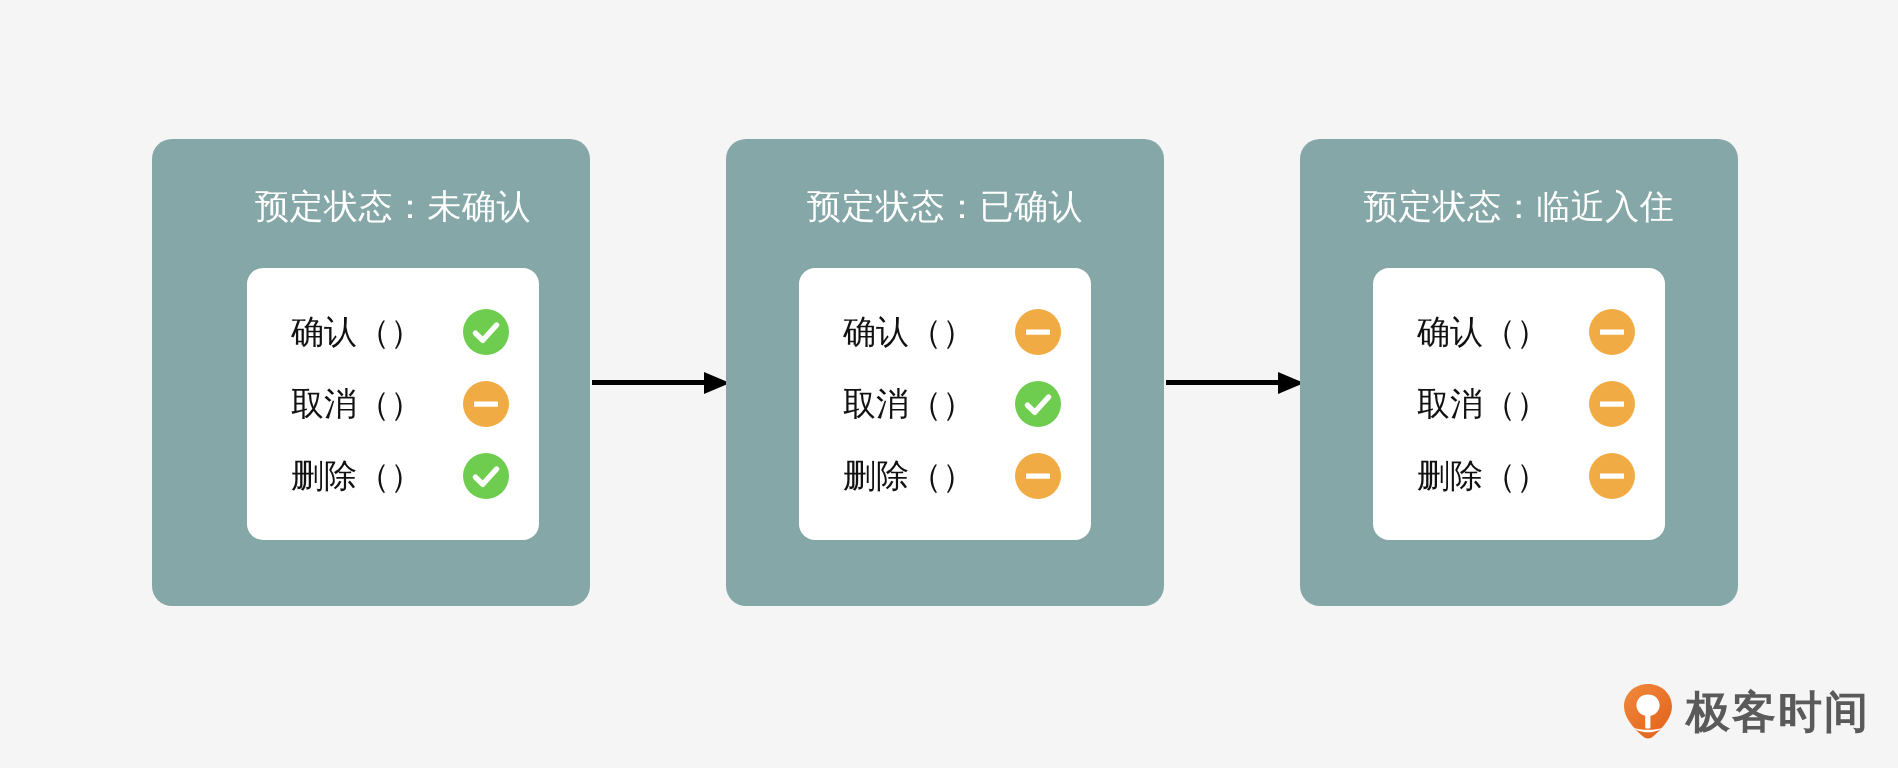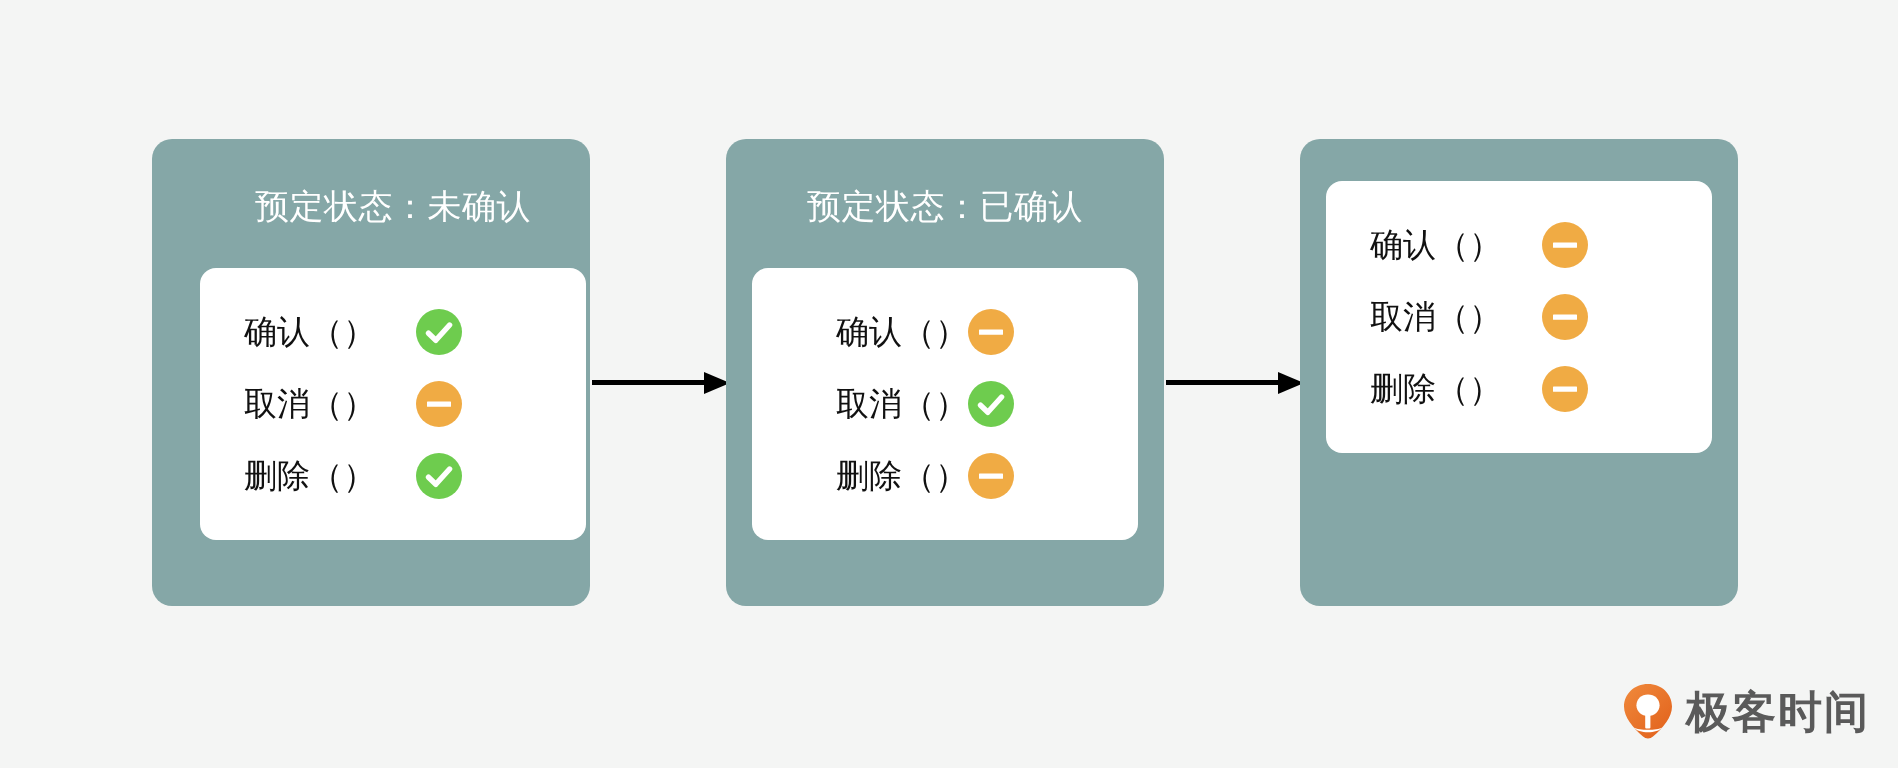--- a/index.html
+++ b/index.html
@@ -35,36 +35,36 @@
     width: 438px;
     height: 467px;
     background: #85a7a7;
     border-radius: 20px;
     box-sizing: border-box;
     display: flex;
     flex-direction: column;
     align-items: center;
   }
   .panel.p1 { left: 152px; padding-left: 44px; }
-  .panel.p2 { left: 726px; text-align: right; }
+  .panel.p2 { left: 726px; }
   .panel.p3 { left: 1300px; }
 
   .panel-title {
     margin-top: 47px;
     color: #ffffff;
     font-size: 34px;
     line-height: 40px;
     letter-spacing: 0.5px;
     white-space: nowrap;
     font-weight: 400;
   }
 
   .inner-card {
     margin-top: 42px;
-    width: 386px;
+    width: 292px;
     height: 272px;
     background: #ffffff;
     border-radius: 16px;
     box-sizing: border-box;
     display: flex;
     flex-direction: column;
     justify-content: space-between;
     padding: 36px 0 36px 0;
   }
 
@@ -228,20 +228,21 @@
 
       </div>
     </div>
 
     <div class="arrow a2">
       <span class="shaft"></span>
       <span class="head"></span>
     </div>
 
     <div class="panel p3">
+      <div class="panel-title">预定状态：临近入住</div>
       <div class="inner-card">
 
         <div class="row">
           <span class="row-label">确认（）</span>
           <span class="badge minus">
             <svg width="46" height="46" viewBox="0 0 46 46" aria-hidden="true">
               <rect x="11" y="20.4" width="24" height="5.4" rx="0.6" fill="#ffffff"></rect>
             </svg>
           </span>
         </div>

